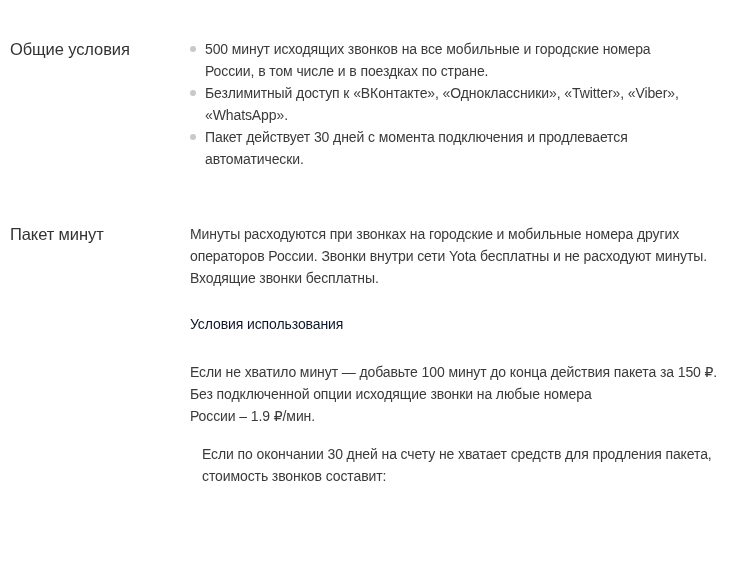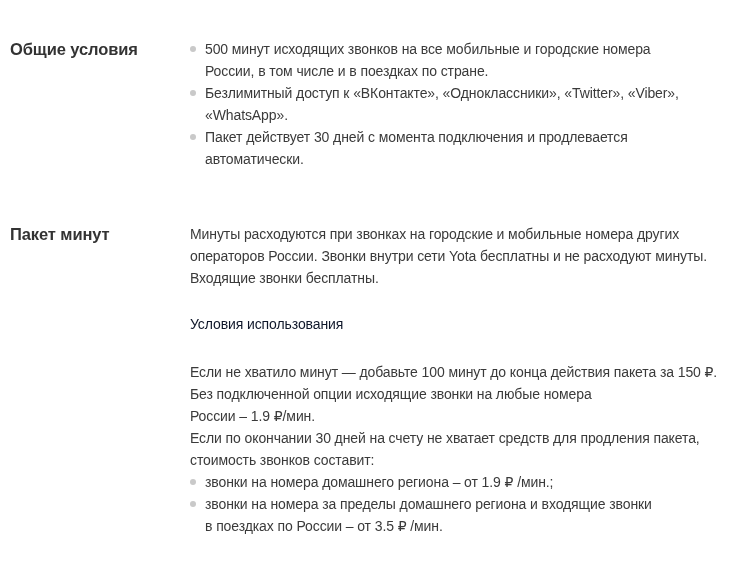--- a/index.html
+++ b/index.html
@@ -20,21 +20,21 @@
     padding: 38px 0 20px 10px;
   }
   .section {
     display: grid;
     grid-template-columns: 180px 553px;
     align-items: start;
   }
   .section-general { margin-bottom: 53px; }
   .section-label {
     font-size: 16.5px;
-    font-weight: 700;
+    font-weight: 400;
     line-height: 22px;
     color: #333333;
     letter-spacing: -0.1px;
   }
   .section-content {
     font-size: 14px;
     line-height: 22px;
     letter-spacing: -0.1px;
     color: #3a3a3a;
   }
@@ -61,22 +61,22 @@
   .para {
     margin: 0;
     white-space: pre-line;
   }
   .para-intro   { margin-bottom: 24px; }
   .subheading {
     color: #0f172a;
     margin: 0 0 26px 0;
     white-space: pre-line;
   }
-  .para-add     { }
-  .para-renewal { margin-bottom: 0; }
+  .para-add     { margin-bottom: 16px; }
+  .para-renewal { margin-bottom: 0; margin-left: 12px; }
 </style>
 </head>
 <body>
 
 <div class="page">
 
   <div class="section section-general">
     <div class="section-label">Общие условия</div>
     <div class="section-content">
       <ul class="bullet-list">
@@ -95,21 +95,16 @@
     <div class="section-content">
       <p class="para para-intro">Минуты расходуются при звонках на городские и мобильные номера других
 операторов России. Звонки внутри сети Yota бесплатны и не расходуют минуты.
 Входящие звонки бесплатны.</p>
       <p class="para subheading">Условия использования</p>
       <p class="para para-add">Если не хватило минут — добавьте 100 минут до конца действия пакета за 150 ₽.
 Без подключенной опции исходящие звонки на любые номера
 России – 1.9 ₽/мин.</p>
       <p class="para para-renewal">Если по окончании 30 дней на счету не хватает средств для продления пакета,
 стоимость звонков составит:</p>
-      <ul class="bullet-list">
-        <li>звонки на номера домашнего региона – от 1.9 ₽ /мин.;</li>
-        <li>звонки на номера за пределы домашнего региона и входящие звонки
-в поездках по России – от 3.5 ₽ /мин.</li>
-      </ul>
     </div>
   </div>
 
 </div>
 
 </body></html>

